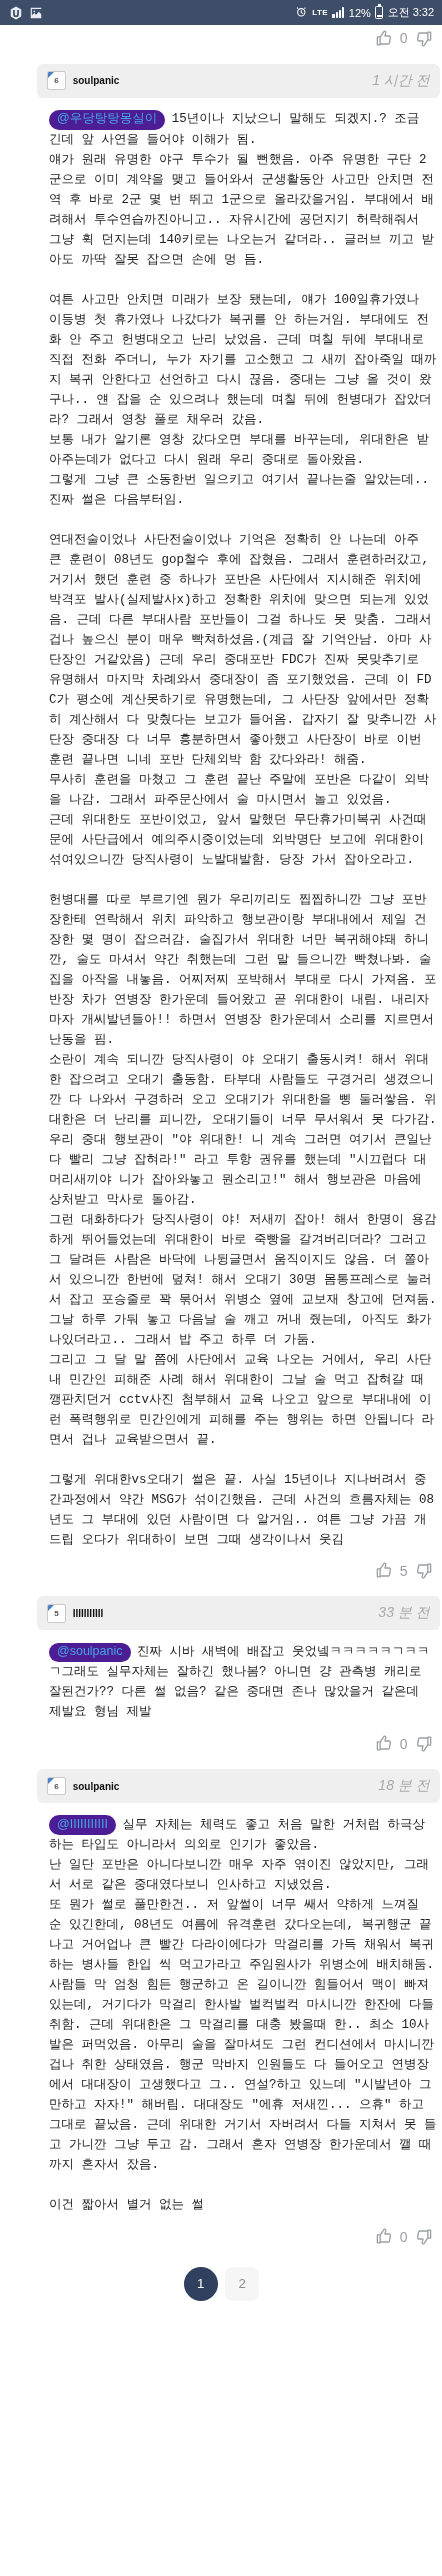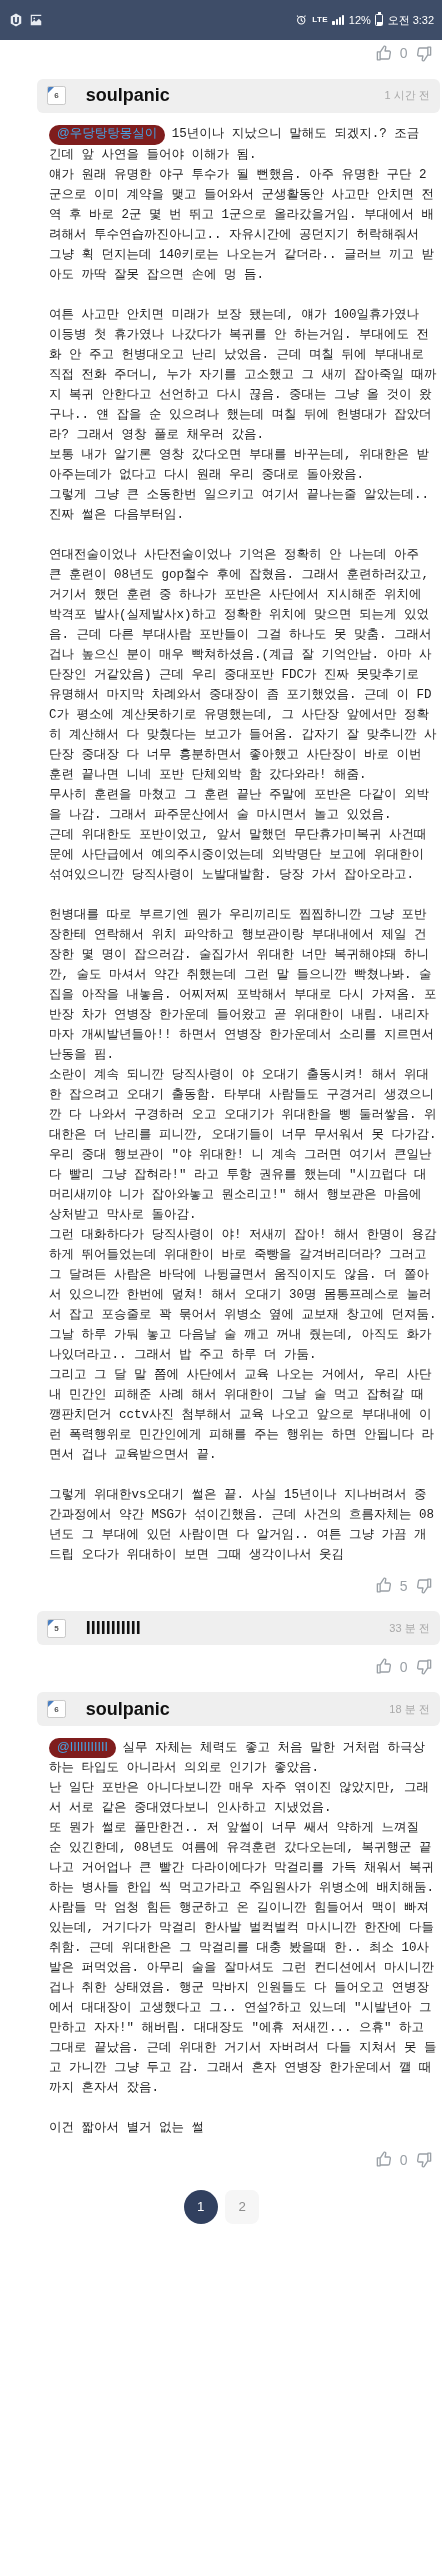--- a/index.html
+++ b/index.html
@@ -6,21 +6,21 @@
   html, body { width: 443px; }
   body {
     height: 2576px;
     overflow: hidden;
     background: #ffffff;
     font-family: "Liberation Sans", sans-serif;
     color: #222;
   }
   
   .status-bar {
-    height: 40px;
+    height: 25px;
     background: #3e4d68;
     display: flex;
     align-items: center;
     padding: 0 8.9px;
     color: #fff;
   }
   .sb-left { display: flex; align-items: center; gap: 6.6px; }
   .sb-right { margin-left: auto; display: flex; align-items: center; gap: 4.4px; font-size: 11px; }
   .sb-icon { display: inline-flex; align-items: center; }
   .lte { font-size: 8px; font-weight: bold; letter-spacing: 0.4px; line-height: 1; }
@@ -60,32 +60,32 @@
     position: relative; width: 18.4px; height: 18.4px;
     background: #fff; border: 0.7px solid #c9c9c9; border-radius: 2.2px;
     display: flex; align-items: center; justify-content: center;
     font-size: 8px; font-weight: bold; color: #555;
     overflow: hidden; flex: 0 0 auto;
   }
   .avatar:before {
     content:""; position:absolute; top:0; left:0;
     border-top: 6.6px solid #4a7fc1; border-right: 6.6px solid transparent;
   }
-  .username { margin-left: 20px; font-size: 18px; font-weight: bold; color: #111; }
-  .timestamp { margin-left: auto; font-size: 11px; color: #a9a9a9; }
+  .username { margin-left: 7px; font-size: 10px; font-weight: bold; color: #111; }
+  .timestamp { margin-left: auto; font-size: 14px; color: #a9a9a9; font-style: italic; }
   .comment-body {
     margin: 11.8px 5.9px 0 49px;
     font-size: 12.5px;
     line-height: 19px;
     color: #222;
     word-break: break-all;
   }
   .mention {
     display: inline-block;
-    background: #7f1d1d;
+    background: #4c1d95;
     color: #46a3e4;
     border-radius: 11px;
     padding: 0.7px 8px 1.5px 8px;
     margin-right: 6.6px;
     line-height: 17.7px;
   }
   .body-text { white-space: pre-wrap; font-family: Liberation Mono, monospace; }
   .comment .like-row { margin-top: 11.8px; }
   
   .pagination {
@@ -191,20 +191,23 @@
     </span>
   </div>
 </div>
 
 <div class="comment">
   <div class="comment-header">
     <span class="avatar">5</span>
     <span class="username">IIIIIIIIIII</span>
     <span class="timestamp">33 분 전</span>
   </div>
+  <div class="comment-body">
+    <span class="mention">@soulpanic</span><span class="body-text">진짜 시바 새벽에 배잡고 웃었넼ㅋㅋㅋㅋㅋㄱㅋㅋㄱ그래도 실무자체는 잘하긴 했나봄? 아니면 걍 관측병 캐리로 잘된건가?? 다른 썰 없음? 같은 중대면 존나 많았을거 같은데 제발요 형님 제발</span>
+  </div>
   <div class="like-row">
     <span>
       <svg width="19" height="19" viewBox="0 0 24 24" fill="none" stroke="#9aa0a6" stroke-width="1.7" stroke-linejoin="round">
           <path d="M3 10h3.5v10H3zM6.5 19h10.2c.8 0 1.5-.6 1.6-1.4l1.1-7.1c.1-.9-.6-1.7-1.5-1.7h-5.2l.9-4.2c.2-.8-.3-1.6-1.1-1.8-.6-.2-1.3.1-1.6.7L6.8 10"></path>
         </svg>
     </span>
     <span class="count">0</span>
     <span>
       <svg width="19" height="19" viewBox="0 0 24 24" fill="none" stroke="#9aa0a6" stroke-width="1.7" stroke-linejoin="round" transform="rotate(180)">
           <path d="M3 10h3.5v10H3zM6.5 19h10.2c.8 0 1.5-.6 1.6-1.4l1.1-7.1c.1-.9-.6-1.7-1.5-1.7h-5.2l.9-4.2c.2-.8-.3-1.6-1.1-1.8-.6-.2-1.3.1-1.6.7L6.8 10"></path>

